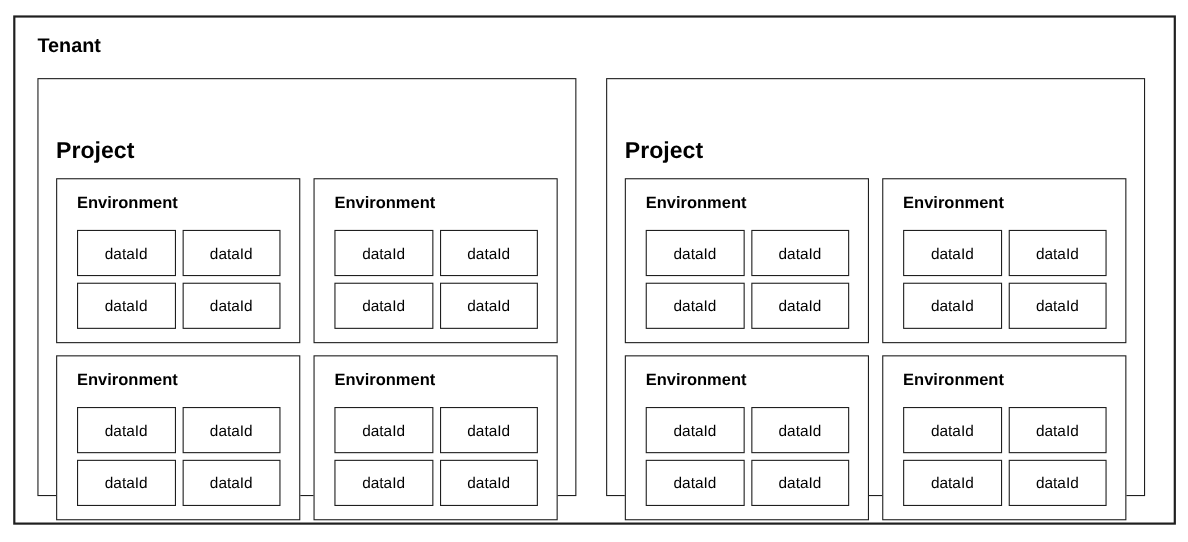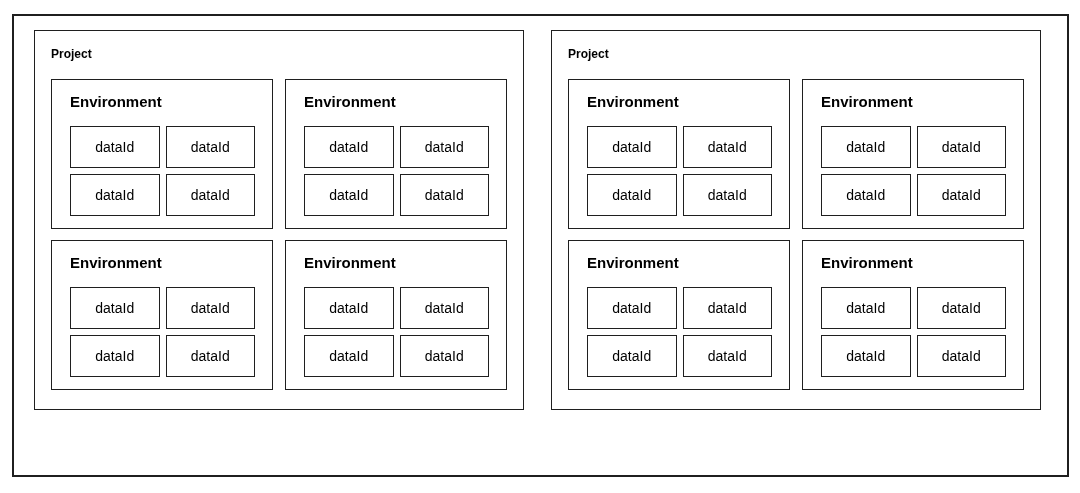--- a/index.html
+++ b/index.html
@@ -37,24 +37,25 @@
     gap: 27px;
   }
   .project {
     flex: 1 1 0;
     height: 380px;
     border: 1.5px solid var(--border);
     background: var(--bg);
     padding: 14px 16px 14px 16px;
   }
   .project-label {
-    font-size: 12px;
+    font-size: 21px;
     font-weight: bold;
     line-height: 19px;
     margin-bottom: 15px;
+    margin-top: 42px;
   }
 
   .envs {
     display: grid;
     grid-template-columns: 1fr 1fr;
     gap: 11px 12px;
   }
   .env {
     height: 150px;
     border: 1.5px solid var(--border);
@@ -83,20 +84,21 @@
     justify-content: center;
     font-size: 14px;
     font-weight: normal;
   }
 </style>
 </head>
 <body>
 
 <div class="stage">
   <div class="tenant">
+    <div class="tenant-label">Tenant</div>
     <div class="projects">
         <div class="project">
     <div class="project-label">Project</div>
     <div class="envs">
             <div class="env">
     <div class="env-label">Environment</div>
     <div class="data-grid">
                 <div class="data-box">dataId</div>
                 <div class="data-box">dataId</div>
                 <div class="data-box">dataId</div>

